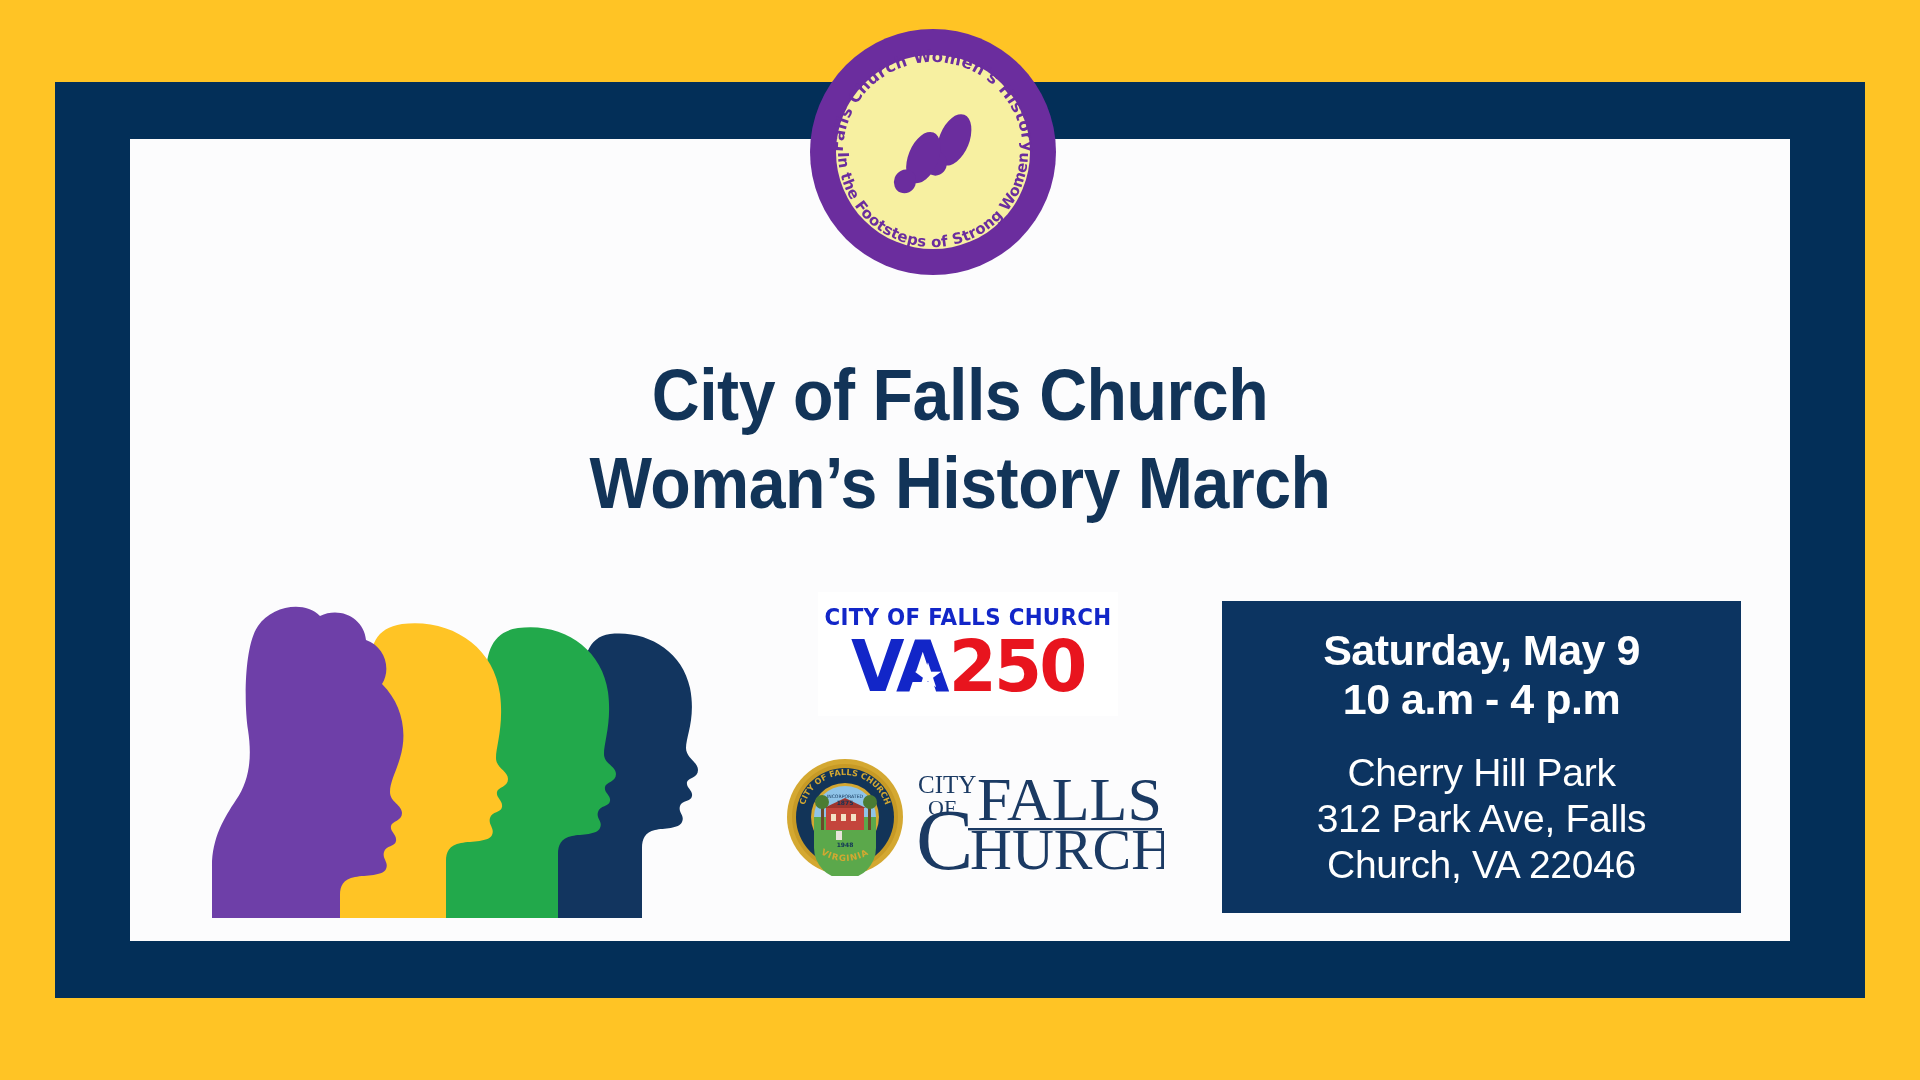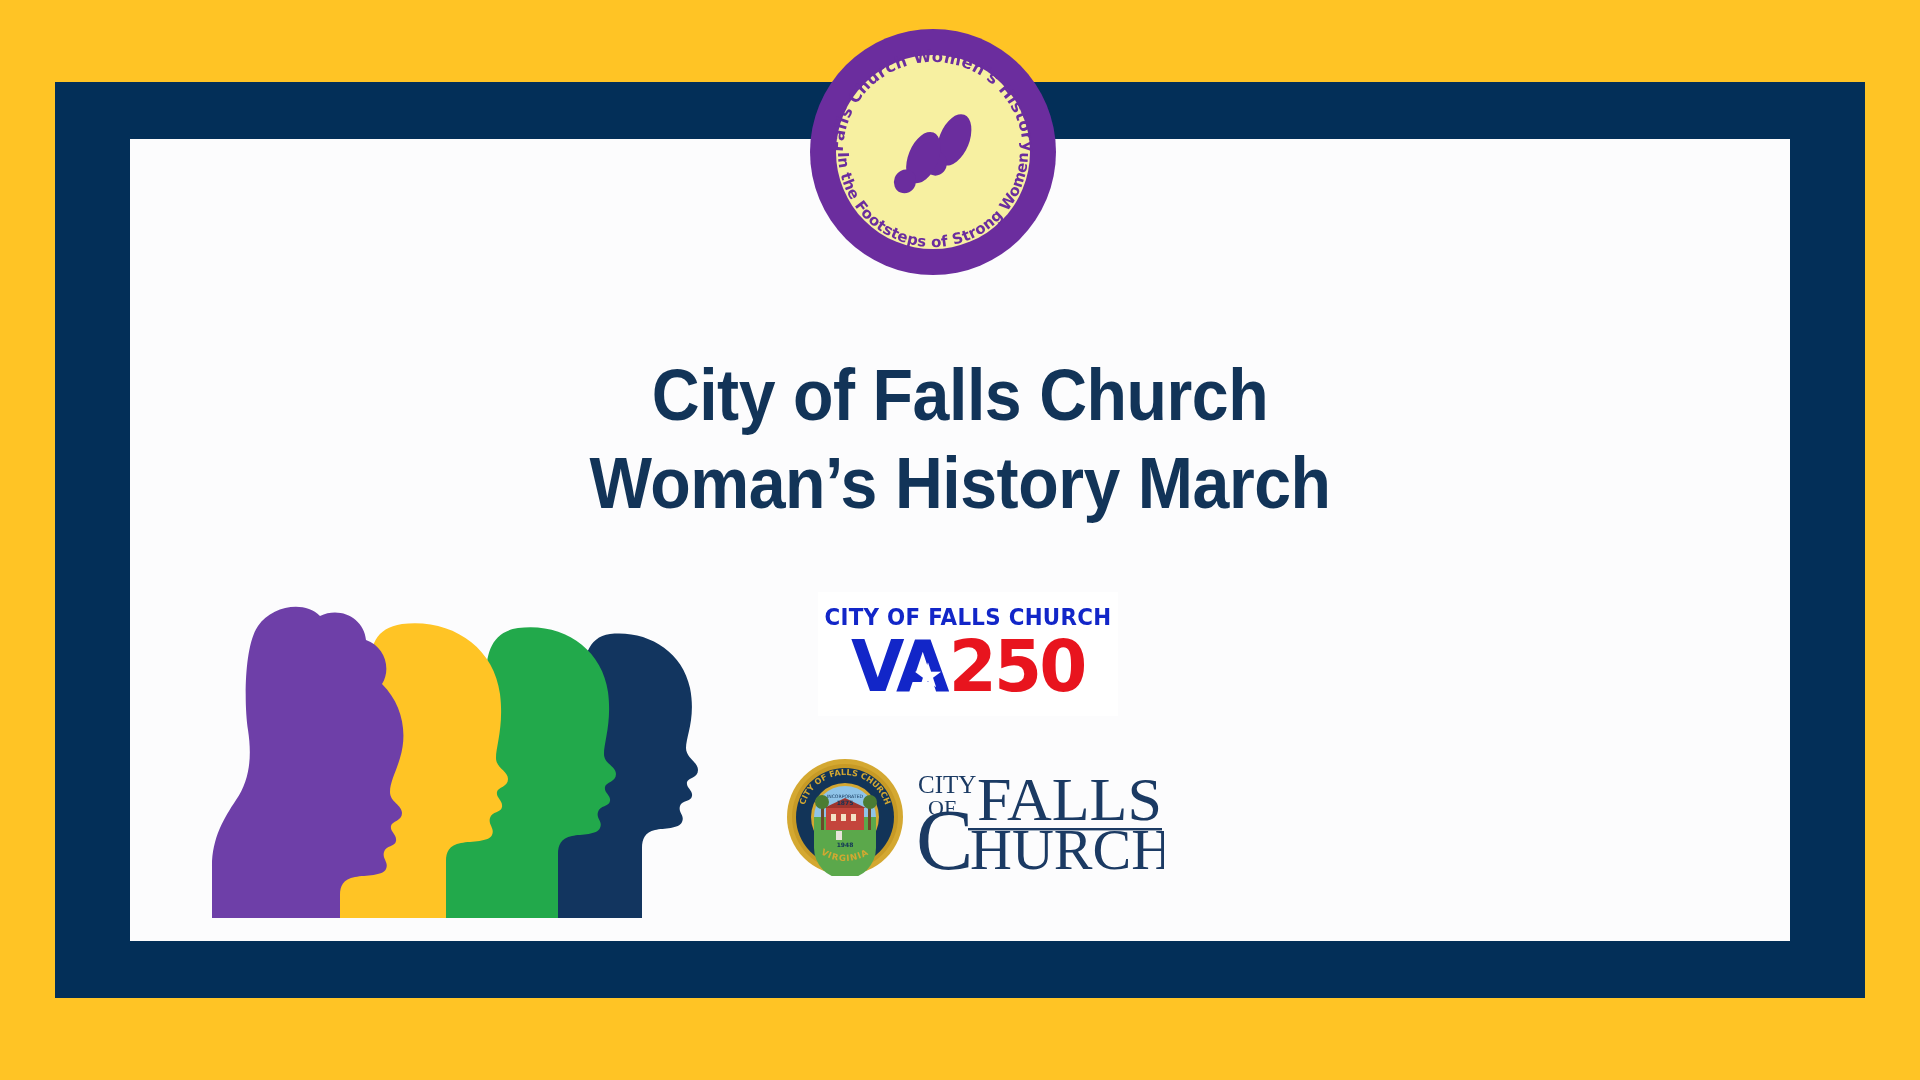--- a/index.html
+++ b/index.html
@@ -287,14 +287,25 @@
         <text x="4" y="36" font-family="Liberation Serif, serif" font-size="25" fill="#1B3A63">CITY</text>
         <text x="14" y="58" font-family="Liberation Serif, serif" font-size="22" fill="#1B3A63">OF</text>
         <text x="63" y="63" font-family="Liberation Serif, serif" font-size="62" fill="#1B3A63">FALLS</text>
         <rect x="54" y="71" width="194" height="2.4" fill="#1B3A63"></rect>
         <text x="2" y="112" font-family="Liberation Serif, serif" font-size="86" fill="#1B3A63">C</text>
         <text x="56" y="112" font-family="Liberation Serif, serif" font-size="58" fill="#1B3A63">HURCH</text>
       </svg>
     </div>
   </div>
 
+  <div class="infobox">
+    <div class="when">
+      <div>Saturday, May 9</div>
+      <div>10 a.m - 4 p.m</div>
+    </div>
+    <div class="where">
+      <div>Cherry Hill Park</div>
+      <div>312 Park Ave, Falls</div>
+      <div>Church, VA 22046</div>
+    </div>
+  </div>
 
 </div>
 
 </body></html>

